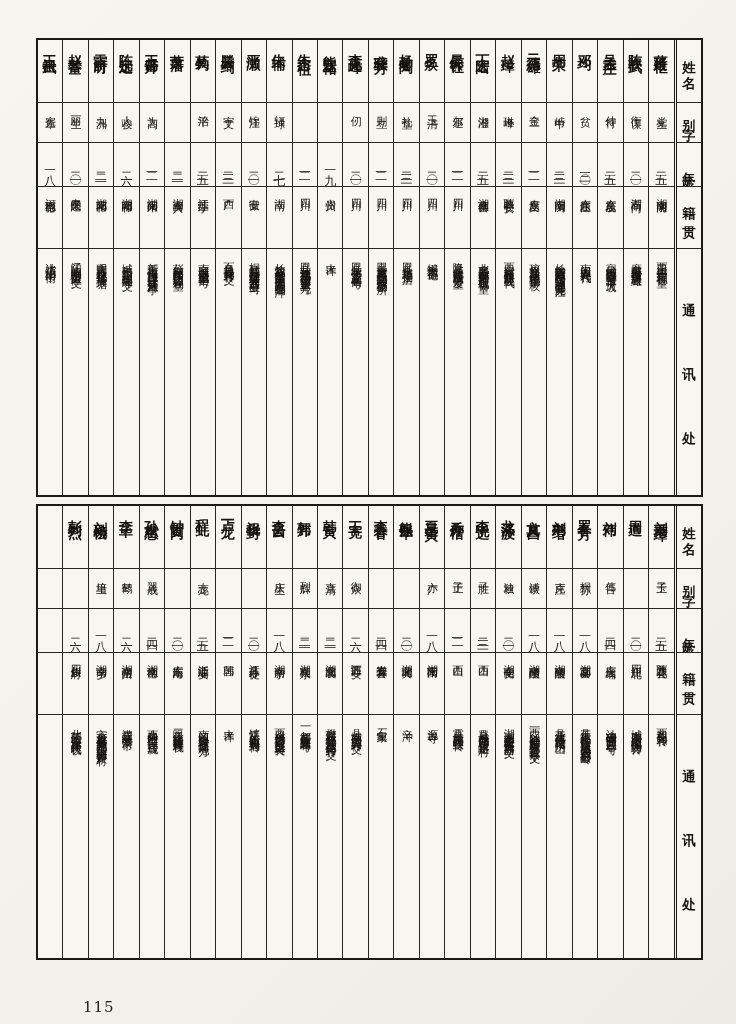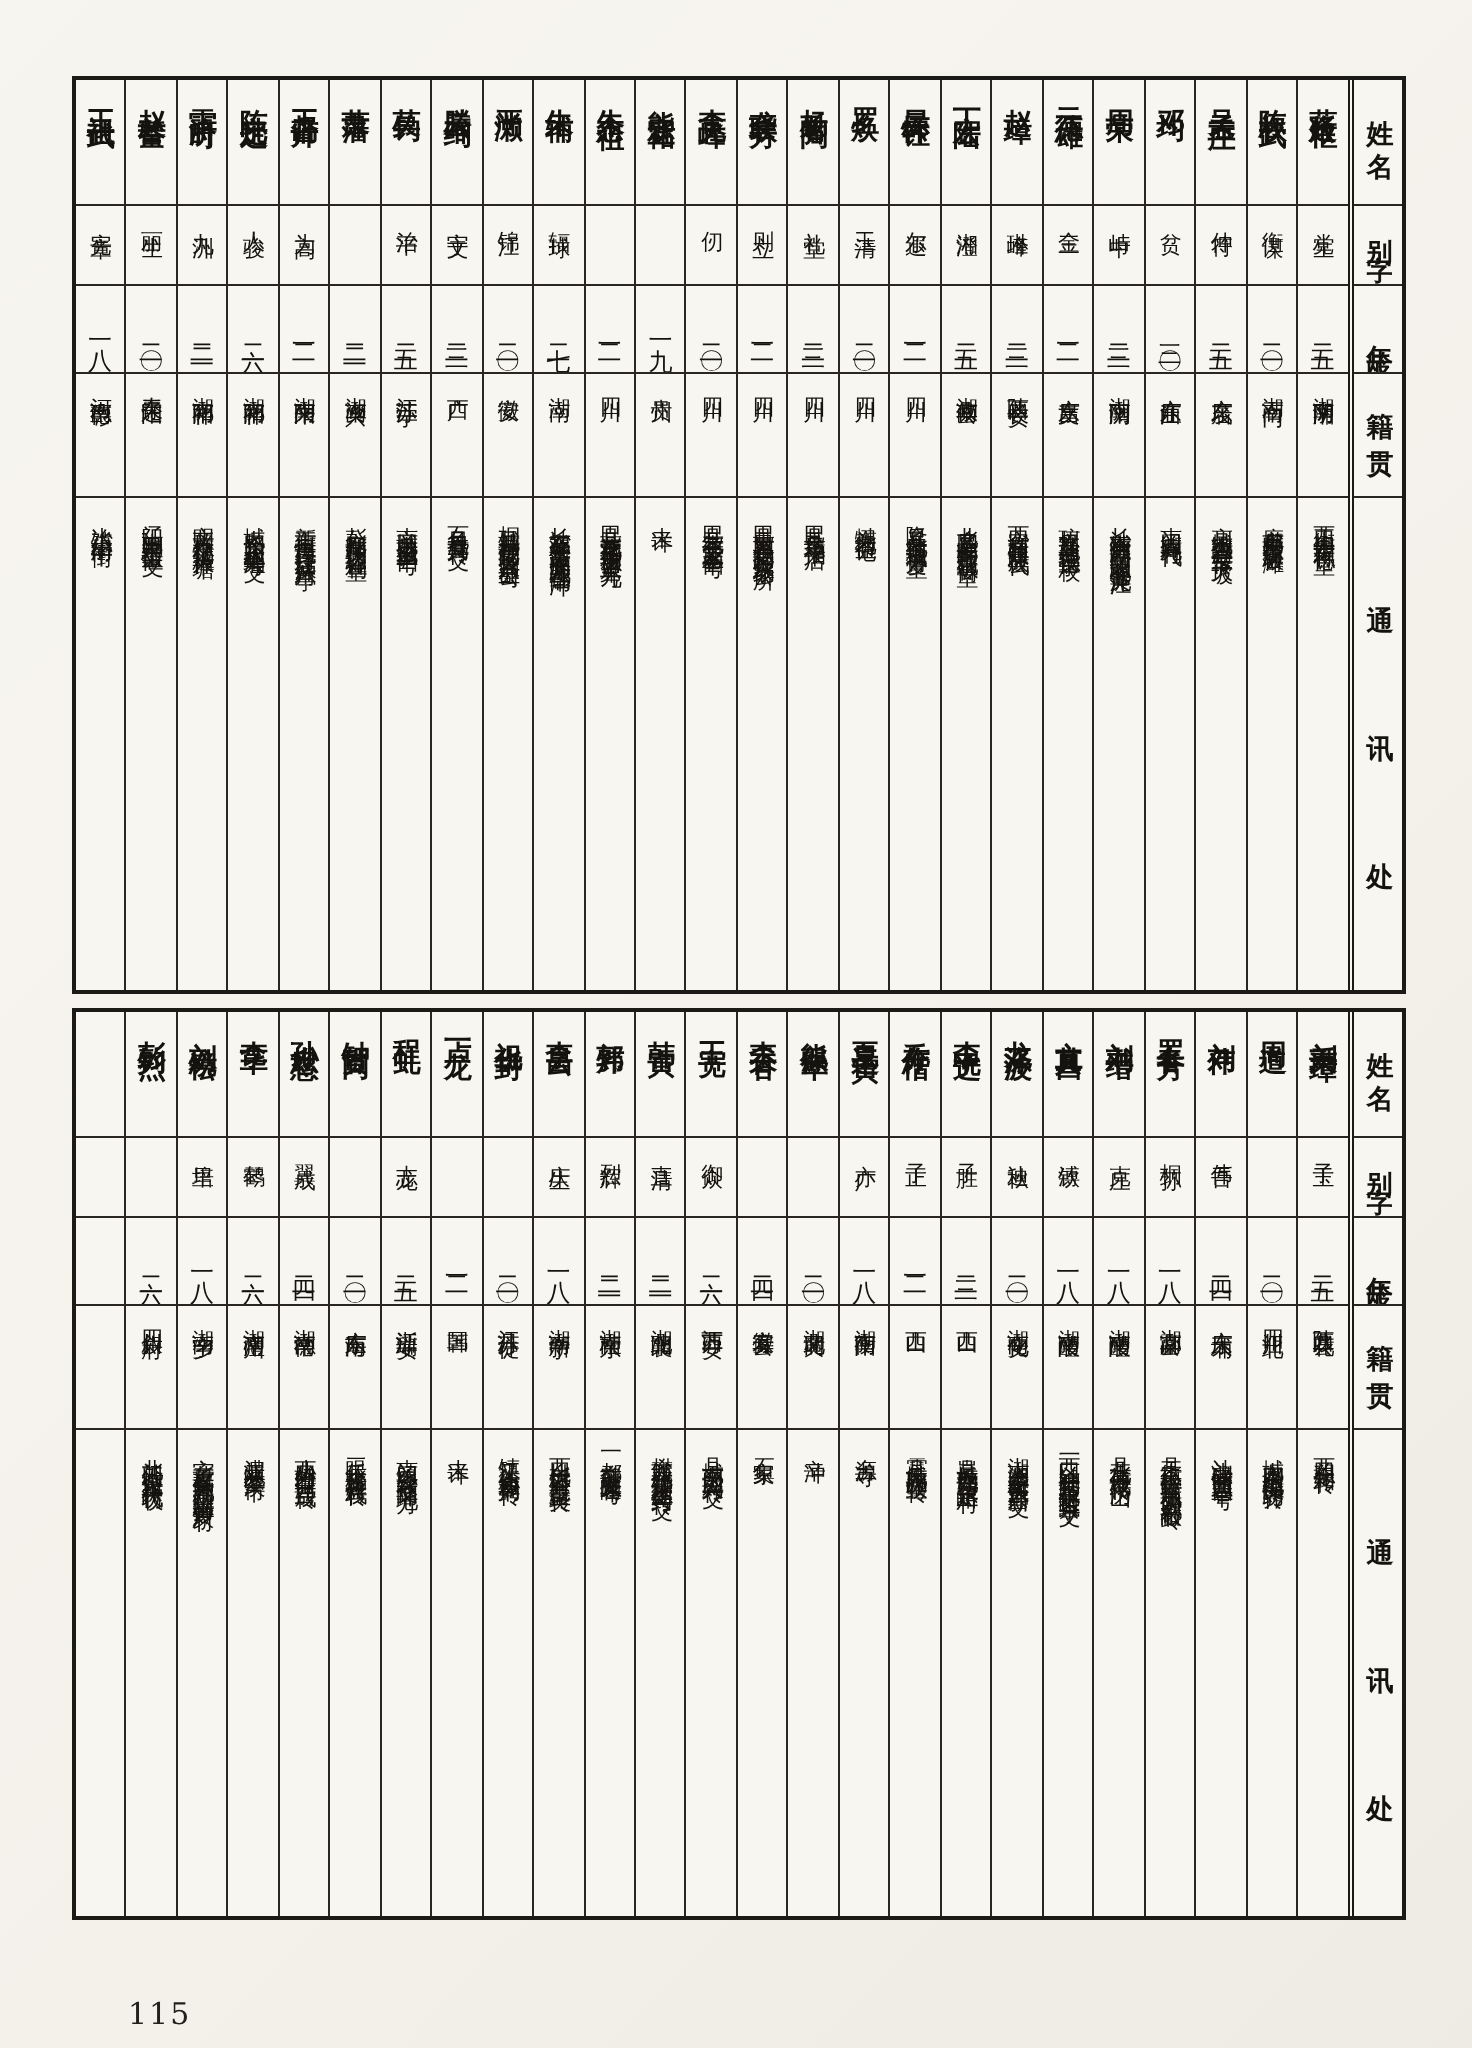--- a/index.html
+++ b/index.html
@@ -61,21 +61,21 @@
   .origin-text{font-size:11px;letter-spacing:1px;}
   .addr-text{font-size:11px;letter-spacing:1.5px;line-height:1.05;}
   
   .hdr-name{font-weight:700;font-size:13.5px;letter-spacing:16px;padding-top:6px;}
   .hdr-zi{font-weight:700;font-size:13px;letter-spacing:8px;padding-top:2px;}
   .hdr-age{font-weight:700;font-size:13px;letter-spacing:3px;}
   .hdr-origin{font-weight:700;font-size:13.5px;letter-spacing:20px;padding-top:5px;}
   .hdr-addr{font-weight:700;font-size:13.5px;letter-spacing:64px;padding-top:38px;}
   .empty-col .cell{background:#f8f6f0;}
   .page-number{
-    position:absolute;left:28px;top:960px;
+    position:absolute;left:47px;top:960px;
     font-size:15px;letter-spacing:1px;
     color:#23201c;
   }
 </style>
 </head>
 <body>
 <div class="paper"></div>
 
 <div class="page">
 

